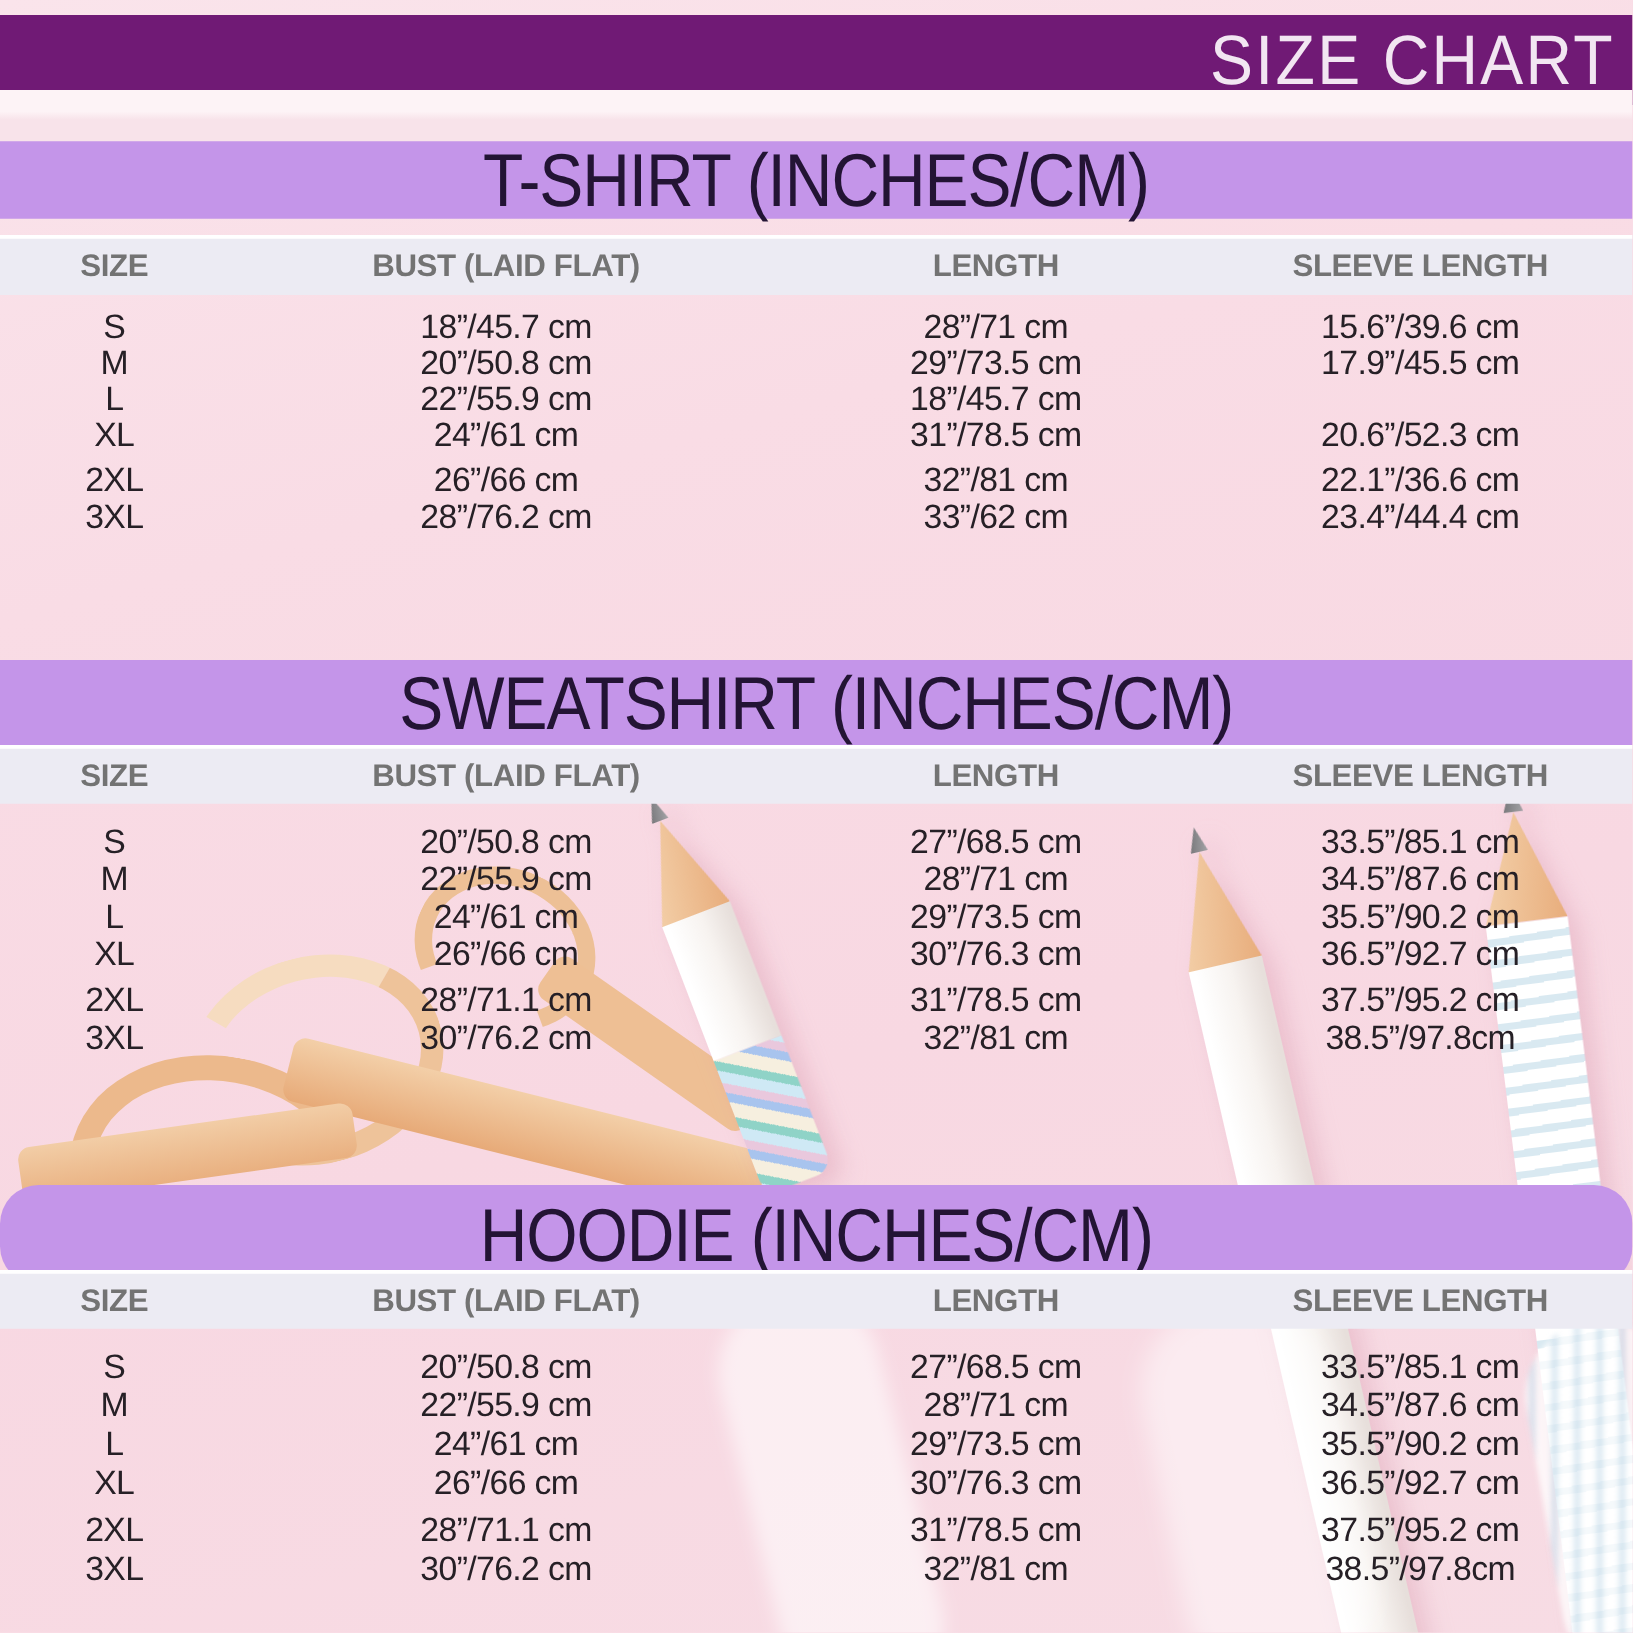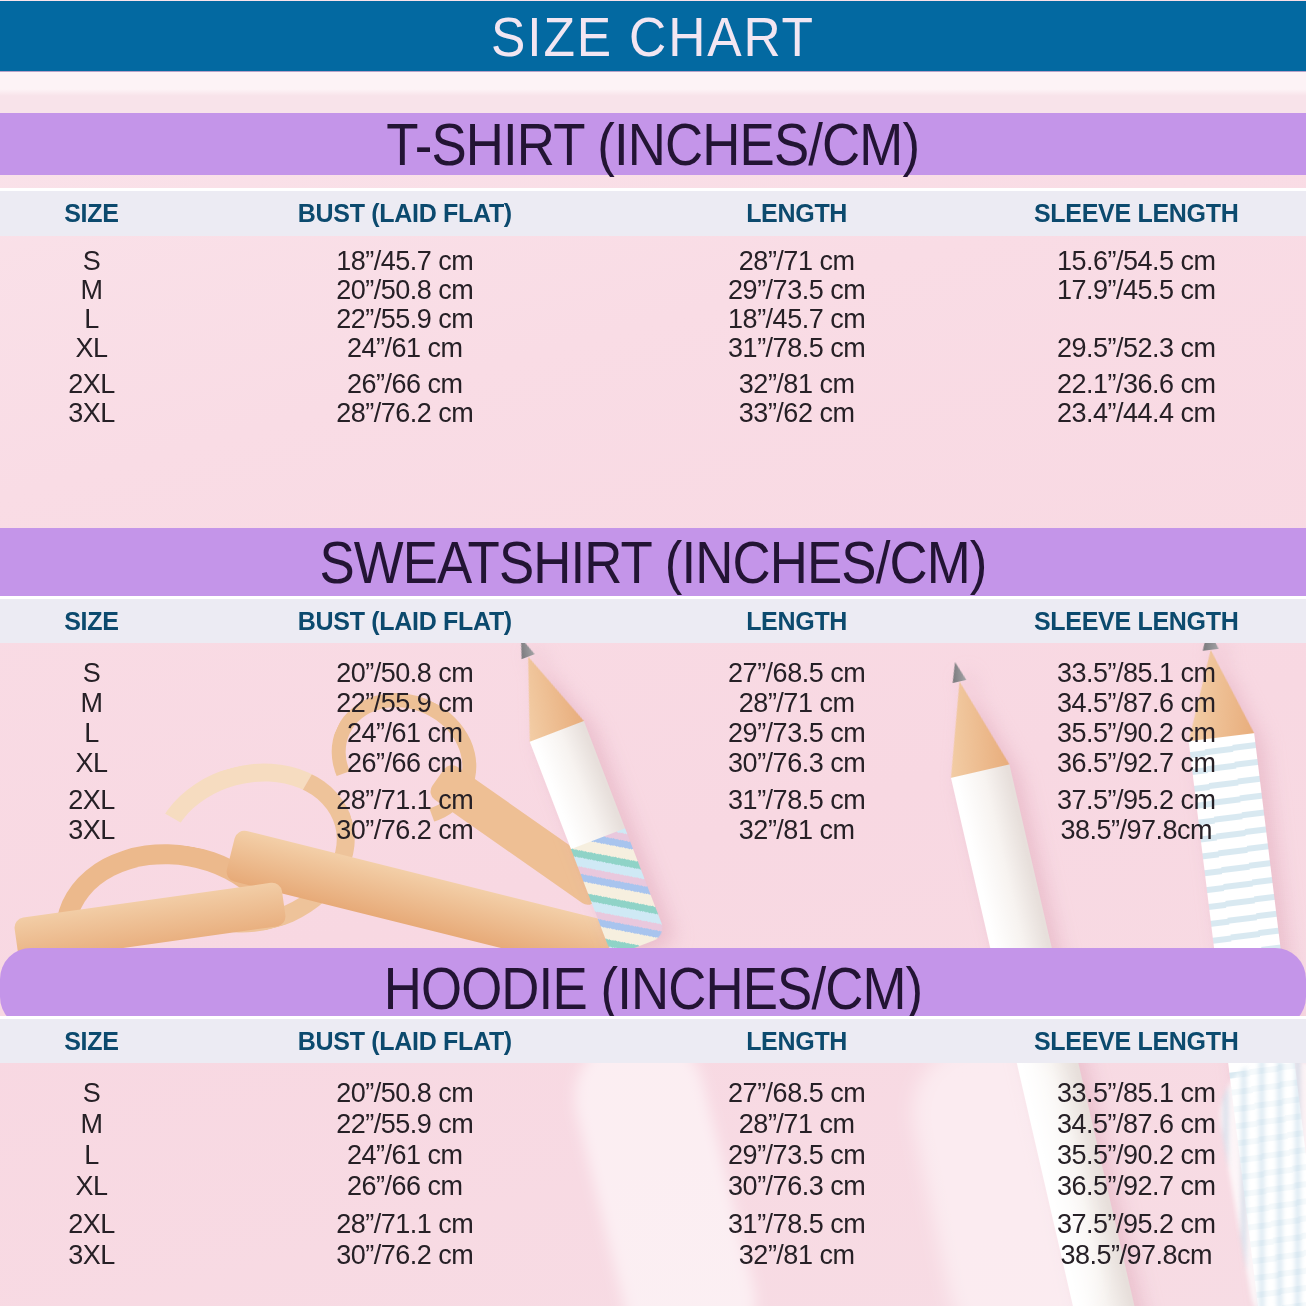--- a/index.html
+++ b/index.html
@@ -20,35 +20,35 @@
   .pbody{flex:1;align-self:stretch;border-radius:0 0 14px 14px;
     background:linear-gradient(90deg,#ffffff 8%,#f7f3f0 55%,#e7dfdb 95%);}
   .pbody.striped{background:repeating-linear-gradient(178deg,#ffffff 0 11px,#d9e9f1 11px 17px);}
   .wrap-floral{align-self:stretch;height:115px;border-radius:0 0 14px 14px;
     background:repeating-linear-gradient(32deg,#cfe9f5 0 9px,#8fd3c7 9px 16px,#f6efdf 16px 27px,#a8c4ee 27px 34px,#e9c8dd 34px 41px);}
   .curl{position:absolute;border-radius:50%;}
   .ribbon{position:absolute;border-radius:10px;}
   .softband{position:absolute;border-radius:70px;}
   
   .sec{position:absolute;left:0;width:1306px;z-index:2;}
-  .banner{top:1px;height:70px;background:#0369a1;display:flex;align-items:center;justify-content:center;
+  .banner{top:12px;height:70px;background:#701a75;display:flex;align-items:center;justify-content:flex-end;
     border-bottom:2px solid #b7a2c8;}
   .banner-title{color:#f2e6f2;font-size:56px;letter-spacing:2px;display:inline-block;transform:scaleX(.92);}
   .pinkstrip{top:72px;height:41px;background:linear-gradient(180deg,#fdf3f6 0%,#fdf3f6 42%,#f8e3ea 58%,#f8e3ea 100%);}
   .band{background:#c495e9;display:flex;align-items:center;justify-content:center;}
   .band-title{color:#231434;font-size:60px;letter-spacing:-1px;display:inline-block;transform:scaleX(.88);white-space:nowrap;}
   .band1{top:113px;height:62px;}
   .band2{top:528px;height:68px;}
   .band3{top:948px;height:80px;border-radius:31px;}
   .header-row{background:#ecebf3;border-top:3px solid #ffffff;display:grid;
     grid-template-columns:14% 34% 26% 26%;align-items:center;}
   .header1{top:188px;height:45px;}
   .header2{top:596px;height:44px;}
   .header3{top:1016px;height:44px;}
-  .hcell{font-size:25px;font-weight:700;letter-spacing:-.3px;color:#0c4a6e;text-align:center;}
+  .hcell{font-size:25px;font-weight:700;letter-spacing:-.3px;color:#737373;text-align:center;}
   .rows{display:block;}
   .rows1{top:246px;}
   .rows2{top:658px;}
   .rows3{top:1078px;}
   .trow{display:grid;grid-template-columns:14% 34% 26% 26%;align-items:center;}
   .rows1 .trow{height:29px;}
   .rows2 .trow{height:30px;}
   .rows3 .trow{height:31px;}
   .trow:nth-child(5){margin-top:7px;}
   .tcell{font-size:27px;color:#262026;text-align:center;letter-spacing:-.5px;white-space:nowrap;}
@@ -102,38 +102,38 @@
   <span class="hcell">SIZE</span>
   <span class="hcell">BUST (LAID FLAT)</span>
   <span class="hcell">LENGTH</span>
   <span class="hcell">SLEEVE LENGTH</span>
 </div>
 <div class="sec rows rows1">
     <div class="trow">
       <span class="tcell">S</span>
       <span class="tcell">18”/45.7 cm</span>
       <span class="tcell">28”/71 cm</span>
-      <span class="tcell">15.6”/54.5 cm</span>
+      <span class="tcell">15.6”/39.6 cm</span>
     </div>
     <div class="trow">
       <span class="tcell">M</span>
       <span class="tcell">20”/50.8 cm</span>
       <span class="tcell">29”/73.5 cm</span>
       <span class="tcell">17.9”/45.5 cm</span>
     </div>
     <div class="trow">
       <span class="tcell">L</span>
       <span class="tcell">22”/55.9 cm</span>
       <span class="tcell">18”/45.7 cm</span>
     </div>
     <div class="trow">
       <span class="tcell">XL</span>
       <span class="tcell">24”/61 cm</span>
       <span class="tcell">31”/78.5 cm</span>
-      <span class="tcell">29.5”/52.3 cm</span>
+      <span class="tcell">20.6”/52.3 cm</span>
     </div>
     <div class="trow">
       <span class="tcell">2XL</span>
       <span class="tcell">26”/66 cm</span>
       <span class="tcell">32”/81 cm</span>
       <span class="tcell">22.1”/36.6 cm</span>
     </div>
     <div class="trow">
       <span class="tcell">3XL</span>
       <span class="tcell">28”/76.2 cm</span>

